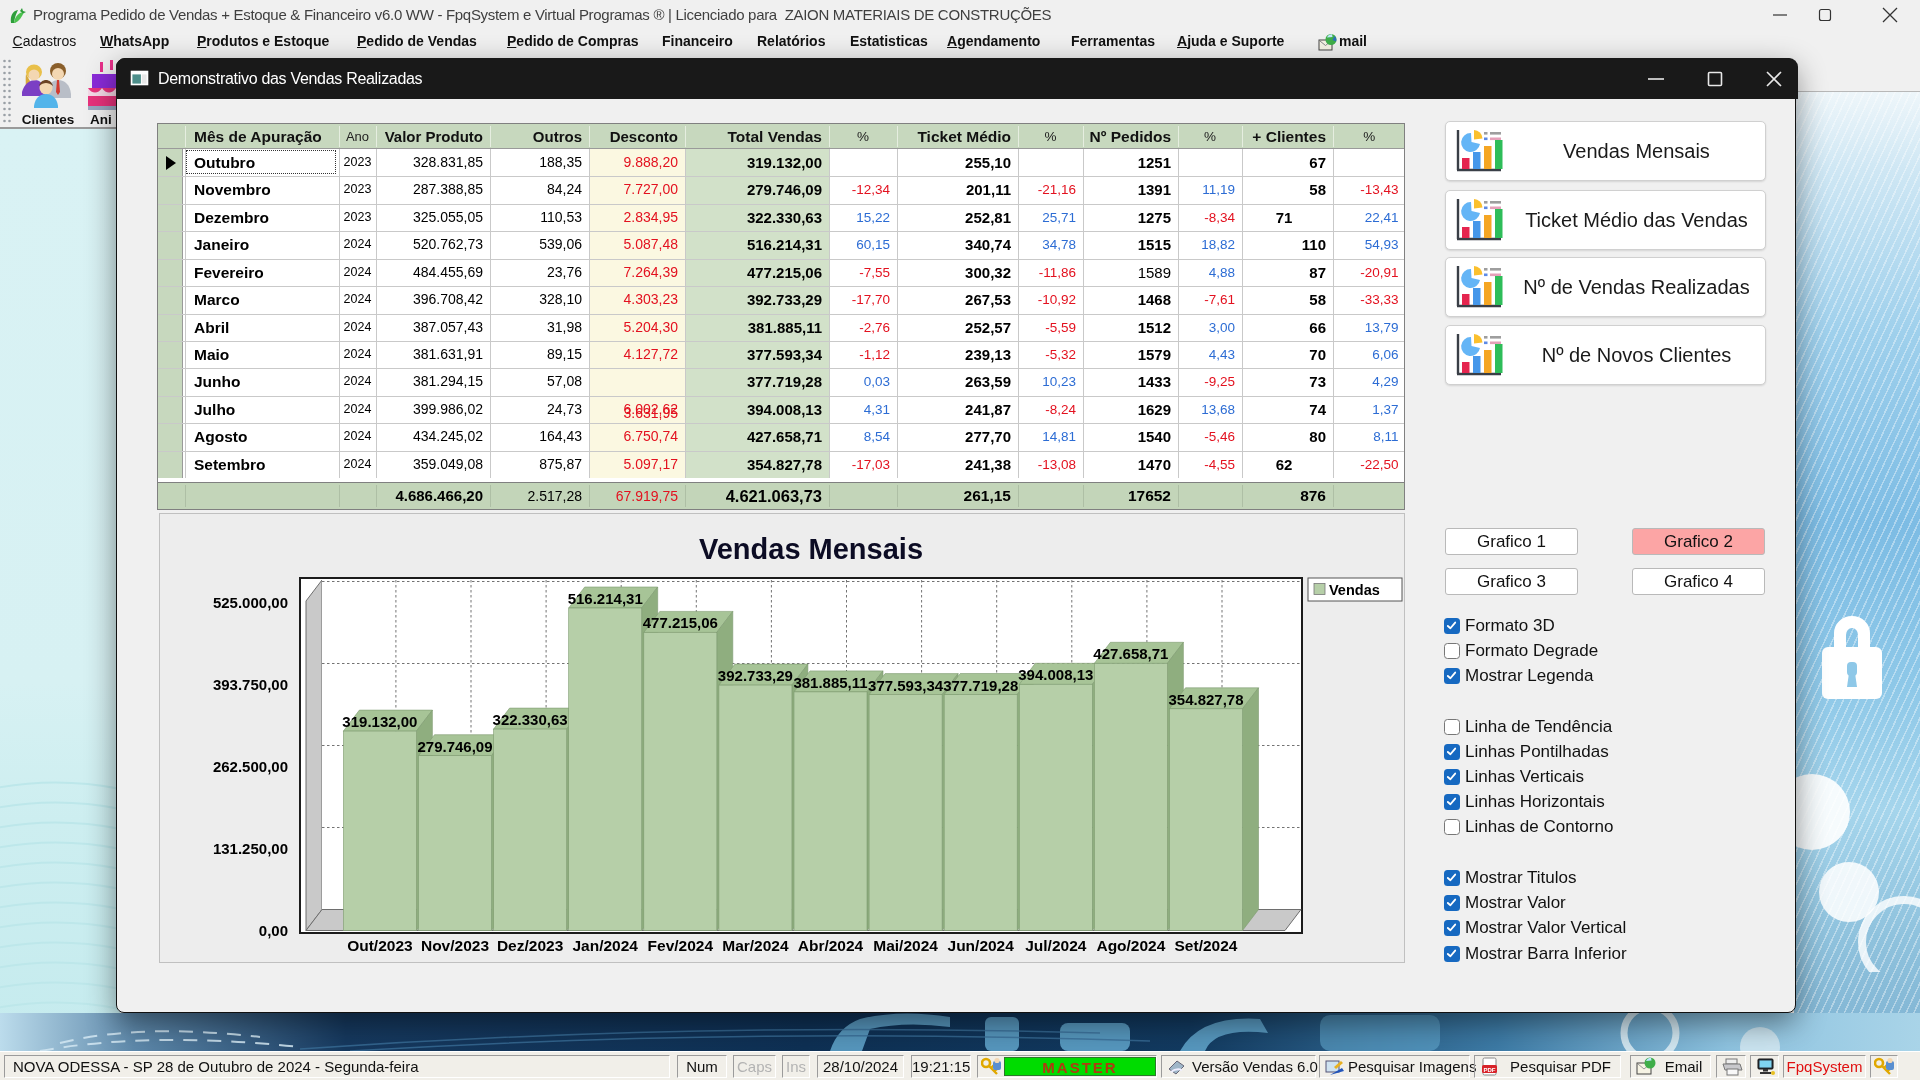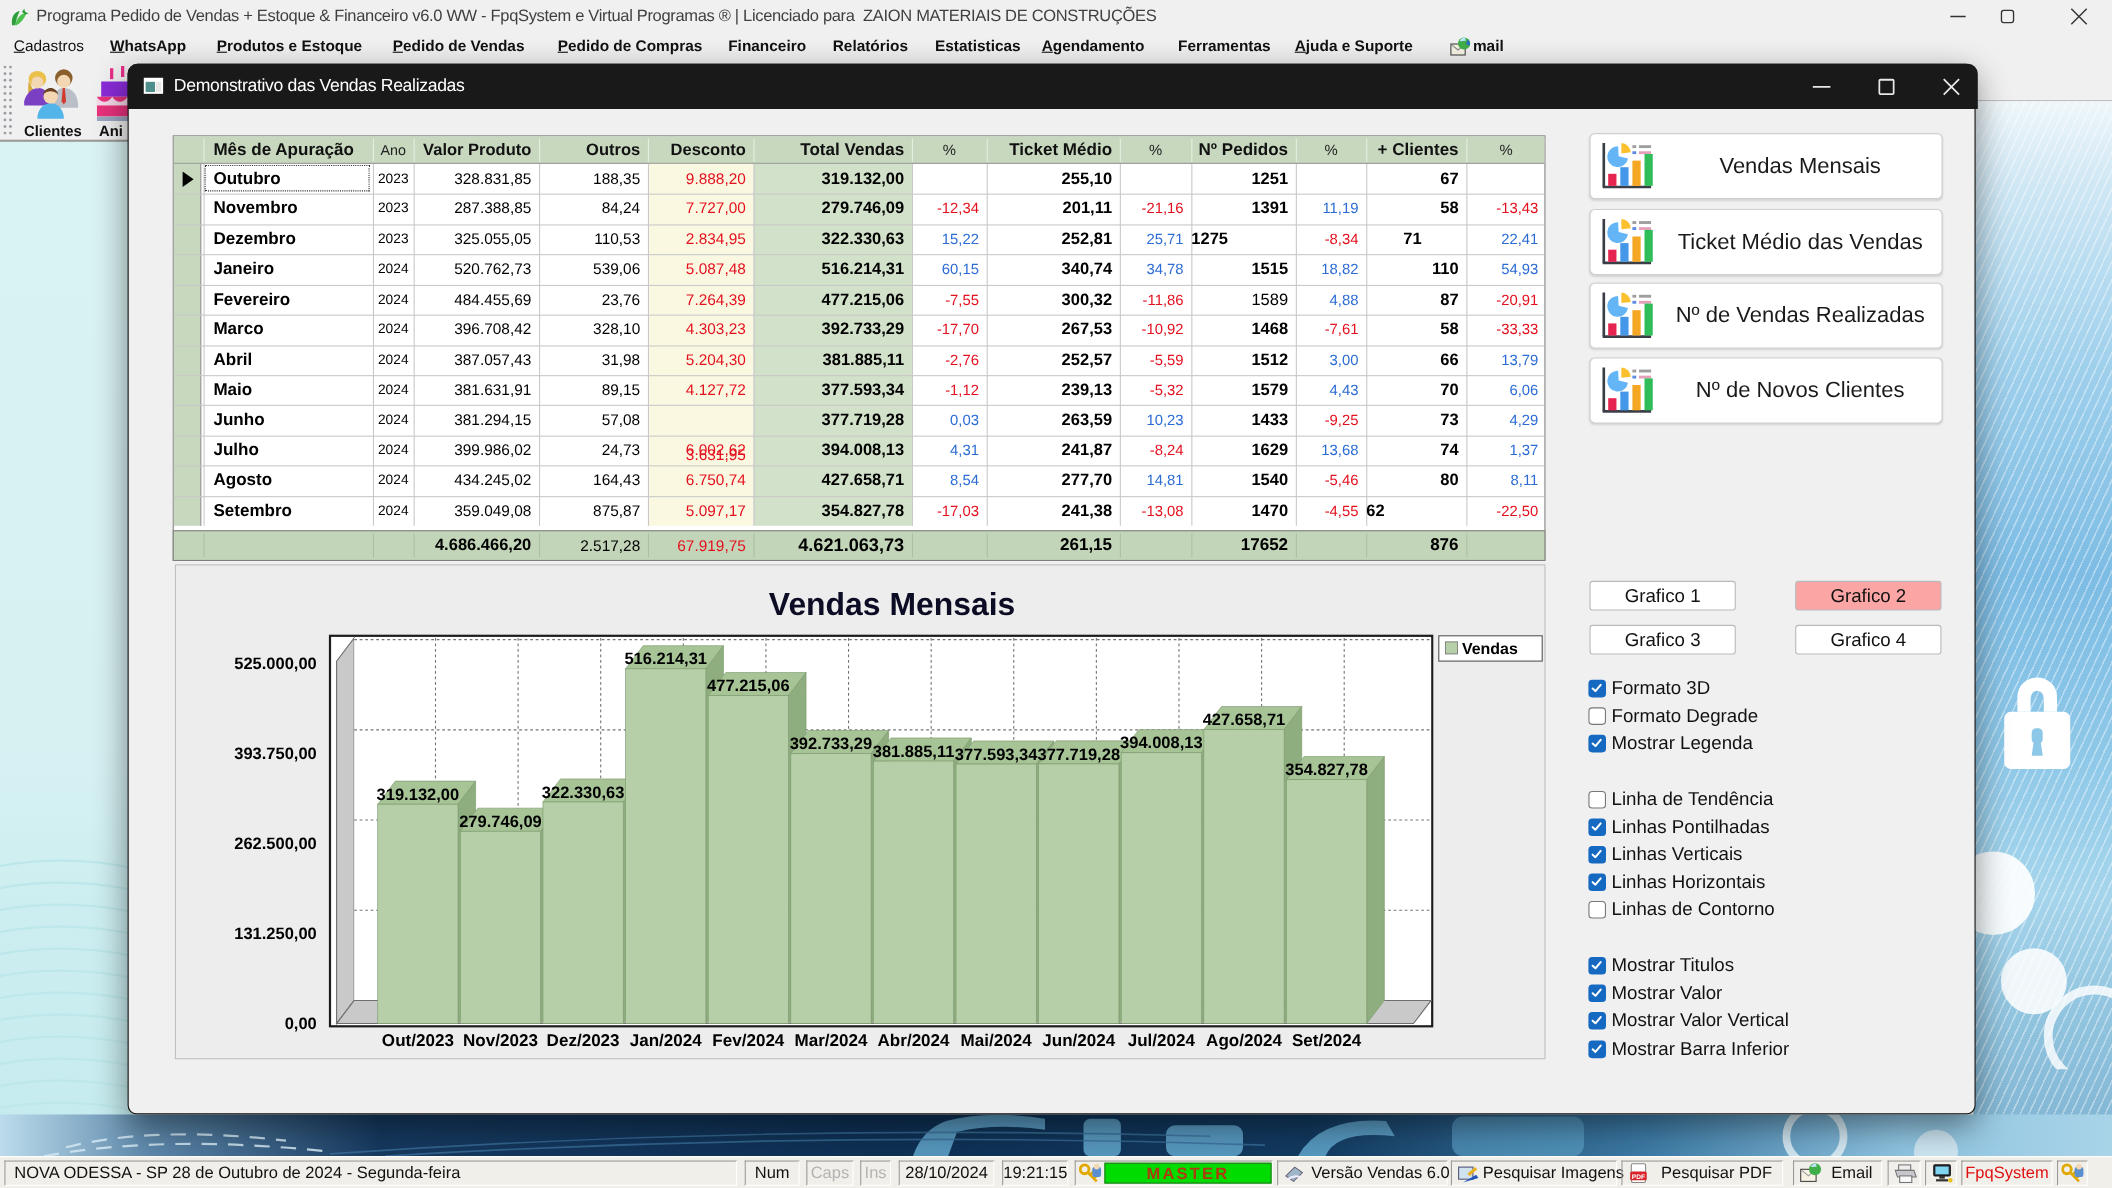--- a/index.html
+++ b/index.html
@@ -259,21 +259,21 @@
       <div class="abs" style="left:1175px;top:52.42px;width:72.5px;height:27.42px;line-height:27.42px;text-align:right;padding-right:7px;font-weight:400;font-size:13.5px;color:#e3111f;white-space:nowrap;">-13,43</div>
       <div class="abs" style="left:27px;top:79.83px;width:154px;height:27.42px;line-height:27.42px;text-align:left;padding-left:9px;font-weight:700;font-size:15.5px;color:#000;white-space:nowrap;">Dezembro</div>
       <div class="abs" style="left:181px;top:79.83px;width:37px;height:27.42px;line-height:27.42px;text-align:center;font-weight:400;font-size:12.5px;color:#000;white-space:nowrap;">2023</div>
       <div class="abs" style="left:218px;top:79.83px;width:114px;height:27.42px;line-height:27.42px;text-align:right;padding-right:7px;font-weight:400;font-size:14px;color:#000;white-space:nowrap;">325.055,05</div>
       <div class="abs" style="left:332px;top:79.83px;width:99px;height:27.42px;line-height:27.42px;text-align:right;padding-right:7px;font-weight:400;font-size:14px;color:#000;white-space:nowrap;">110,53</div>
       <div class="abs" style="left:431px;top:79.83px;width:96px;height:27.42px;line-height:27.42px;text-align:right;padding-right:7px;font-weight:400;font-size:14px;color:#e3111f;white-space:nowrap;">2.834,95</div>
       <div class="abs" style="left:527px;top:79.83px;width:144px;height:27.42px;line-height:27.42px;text-align:right;padding-right:7px;font-weight:700;font-size:15px;color:#000;white-space:nowrap;">322.330,63</div>
       <div class="abs" style="left:671px;top:79.83px;width:68px;height:27.42px;line-height:27.42px;text-align:right;padding-right:7px;font-weight:400;font-size:13.5px;color:#2c6cd4;white-space:nowrap;">15,22</div>
       <div class="abs" style="left:739px;top:79.83px;width:121px;height:27.42px;line-height:27.42px;text-align:right;padding-right:7px;font-weight:700;font-size:15px;color:#000;white-space:nowrap;">252,81</div>
       <div class="abs" style="left:860px;top:79.83px;width:65px;height:27.42px;line-height:27.42px;text-align:right;padding-right:7px;font-weight:400;font-size:13.5px;color:#2c6cd4;white-space:nowrap;">25,71</div>
-      <div class="abs" style="left:925px;top:79.83px;width:95px;height:27.42px;line-height:27.42px;padding-right:7px;font-weight:700;font-size:15px;color:#000;white-space:nowrap;">1275</div>
+      <div class="abs" style="left:925px;top:79.83px;width:95px;height:27.42px;line-height:27.42px;text-align:right;padding-right:7px;font-weight:700;font-size:15px;color:#000;white-space:nowrap;padding-left:43px;">1275</div>
       <div class="abs" style="left:1020px;top:79.83px;width:64px;height:27.42px;line-height:27.42px;text-align:right;padding-right:7px;font-weight:400;font-size:13.5px;color:#e3111f;white-space:nowrap;">-8,34</div>
       <div class="abs" style="left:1084px;top:79.83px;width:91px;height:27.42px;line-height:27.42px;text-align:center;padding-right:7px;font-weight:700;font-size:15px;color:#000;white-space:nowrap;">71</div>
       <div class="abs" style="left:1175px;top:79.83px;width:72.5px;height:27.42px;line-height:27.42px;text-align:right;padding-right:7px;font-weight:400;font-size:13.5px;color:#2c6cd4;white-space:nowrap;">22,41</div>
       <div class="abs" style="left:27px;top:107.25px;width:154px;height:27.42px;line-height:27.42px;text-align:left;padding-left:9px;font-weight:700;font-size:15.5px;color:#000;white-space:nowrap;">Janeiro</div>
       <div class="abs" style="left:181px;top:107.25px;width:37px;height:27.42px;line-height:27.42px;text-align:center;font-weight:400;font-size:12.5px;color:#000;white-space:nowrap;">2024</div>
       <div class="abs" style="left:218px;top:107.25px;width:114px;height:27.42px;line-height:27.42px;text-align:right;padding-right:7px;font-weight:400;font-size:14px;color:#000;white-space:nowrap;">520.762,73</div>
       <div class="abs" style="left:332px;top:107.25px;width:99px;height:27.42px;line-height:27.42px;text-align:right;padding-right:7px;font-weight:400;font-size:14px;color:#000;white-space:nowrap;">539,06</div>
       <div class="abs" style="left:431px;top:107.25px;width:96px;height:27.42px;line-height:27.42px;text-align:right;padding-right:7px;font-weight:400;font-size:14px;color:#e3111f;white-space:nowrap;">5.087,48</div>
       <div class="abs" style="left:527px;top:107.25px;width:144px;height:27.42px;line-height:27.42px;text-align:right;padding-right:7px;font-weight:700;font-size:15px;color:#000;white-space:nowrap;">516.214,31</div>
       <div class="abs" style="left:671px;top:107.25px;width:68px;height:27.42px;line-height:27.42px;text-align:right;padding-right:7px;font-weight:400;font-size:13.5px;color:#2c6cd4;white-space:nowrap;">60,15</div>
@@ -378,21 +378,21 @@
       <div class="abs" style="left:181px;top:326.59px;width:37px;height:27.42px;line-height:27.42px;text-align:center;font-weight:400;font-size:12.5px;color:#000;white-space:nowrap;">2024</div>
       <div class="abs" style="left:218px;top:326.59px;width:114px;height:27.42px;line-height:27.42px;text-align:right;padding-right:7px;font-weight:400;font-size:14px;color:#000;white-space:nowrap;">359.049,08</div>
       <div class="abs" style="left:332px;top:326.59px;width:99px;height:27.42px;line-height:27.42px;text-align:right;padding-right:7px;font-weight:400;font-size:14px;color:#000;white-space:nowrap;">875,87</div>
       <div class="abs" style="left:431px;top:326.59px;width:96px;height:27.42px;line-height:27.42px;text-align:right;padding-right:7px;font-weight:400;font-size:14px;color:#e3111f;white-space:nowrap;">5.097,17</div>
       <div class="abs" style="left:527px;top:326.59px;width:144px;height:27.42px;line-height:27.42px;text-align:right;padding-right:7px;font-weight:700;font-size:15px;color:#000;white-space:nowrap;">354.827,78</div>
       <div class="abs" style="left:671px;top:326.59px;width:68px;height:27.42px;line-height:27.42px;text-align:right;padding-right:7px;font-weight:400;font-size:13.5px;color:#e3111f;white-space:nowrap;">-17,03</div>
       <div class="abs" style="left:739px;top:326.59px;width:121px;height:27.42px;line-height:27.42px;text-align:right;padding-right:7px;font-weight:700;font-size:15px;color:#000;white-space:nowrap;">241,38</div>
       <div class="abs" style="left:860px;top:326.59px;width:65px;height:27.42px;line-height:27.42px;text-align:right;padding-right:7px;font-weight:400;font-size:13.5px;color:#e3111f;white-space:nowrap;">-13,08</div>
       <div class="abs" style="left:925px;top:326.59px;width:95px;height:27.42px;line-height:27.42px;text-align:right;padding-right:7px;font-weight:700;font-size:15px;color:#000;white-space:nowrap;">1470</div>
       <div class="abs" style="left:1020px;top:326.59px;width:64px;height:27.42px;line-height:27.42px;text-align:right;padding-right:7px;font-weight:400;font-size:13.5px;color:#e3111f;white-space:nowrap;">-4,55</div>
-      <div class="abs" style="left:1084px;top:326.59px;width:91px;height:27.42px;line-height:27.42px;text-align:left;padding-right:7px;font-weight:700;font-size:15px;color:#000;white-space:nowrap;">62</div>
+      <div class="abs" style="left:1084px;top:326.59px;width:91px;height:27.42px;line-height:27.42px;text-align:center;padding-right:7px;font-weight:700;font-size:15px;color:#000;white-space:nowrap;">62</div>
       <div class="abs" style="left:1175px;top:326.59px;width:72.5px;height:27.42px;line-height:27.42px;text-align:right;padding-right:7px;font-weight:400;font-size:13.5px;color:#e3111f;white-space:nowrap;">-22,50</div>
       <div class="abs" style="left:28px;top:26px;width:150px;height:24.42px;border:1px dotted #333;"></div>
       <svg class="abs" style="left:7px;top:32px" width="12" height="14" viewBox="0 0 12 14">
         <path d="M1 0 L11 7 L1 14 Z" fill="#000"></path>
       </svg>
     </div>
     <div class="abs" style="left:40px;top:423px;width:1248px;height:28px;background:#c3d5b9;border:1px solid #808080;">
       <div class="abs" style="left:27px;top:2px;width:1px;height:22px;background:#aebfa5;"></div>
       <div class="abs" style="left:181px;top:2px;width:1px;height:22px;background:#aebfa5;"></div>
       <div class="abs" style="left:218px;top:2px;width:1px;height:22px;background:#aebfa5;"></div>

